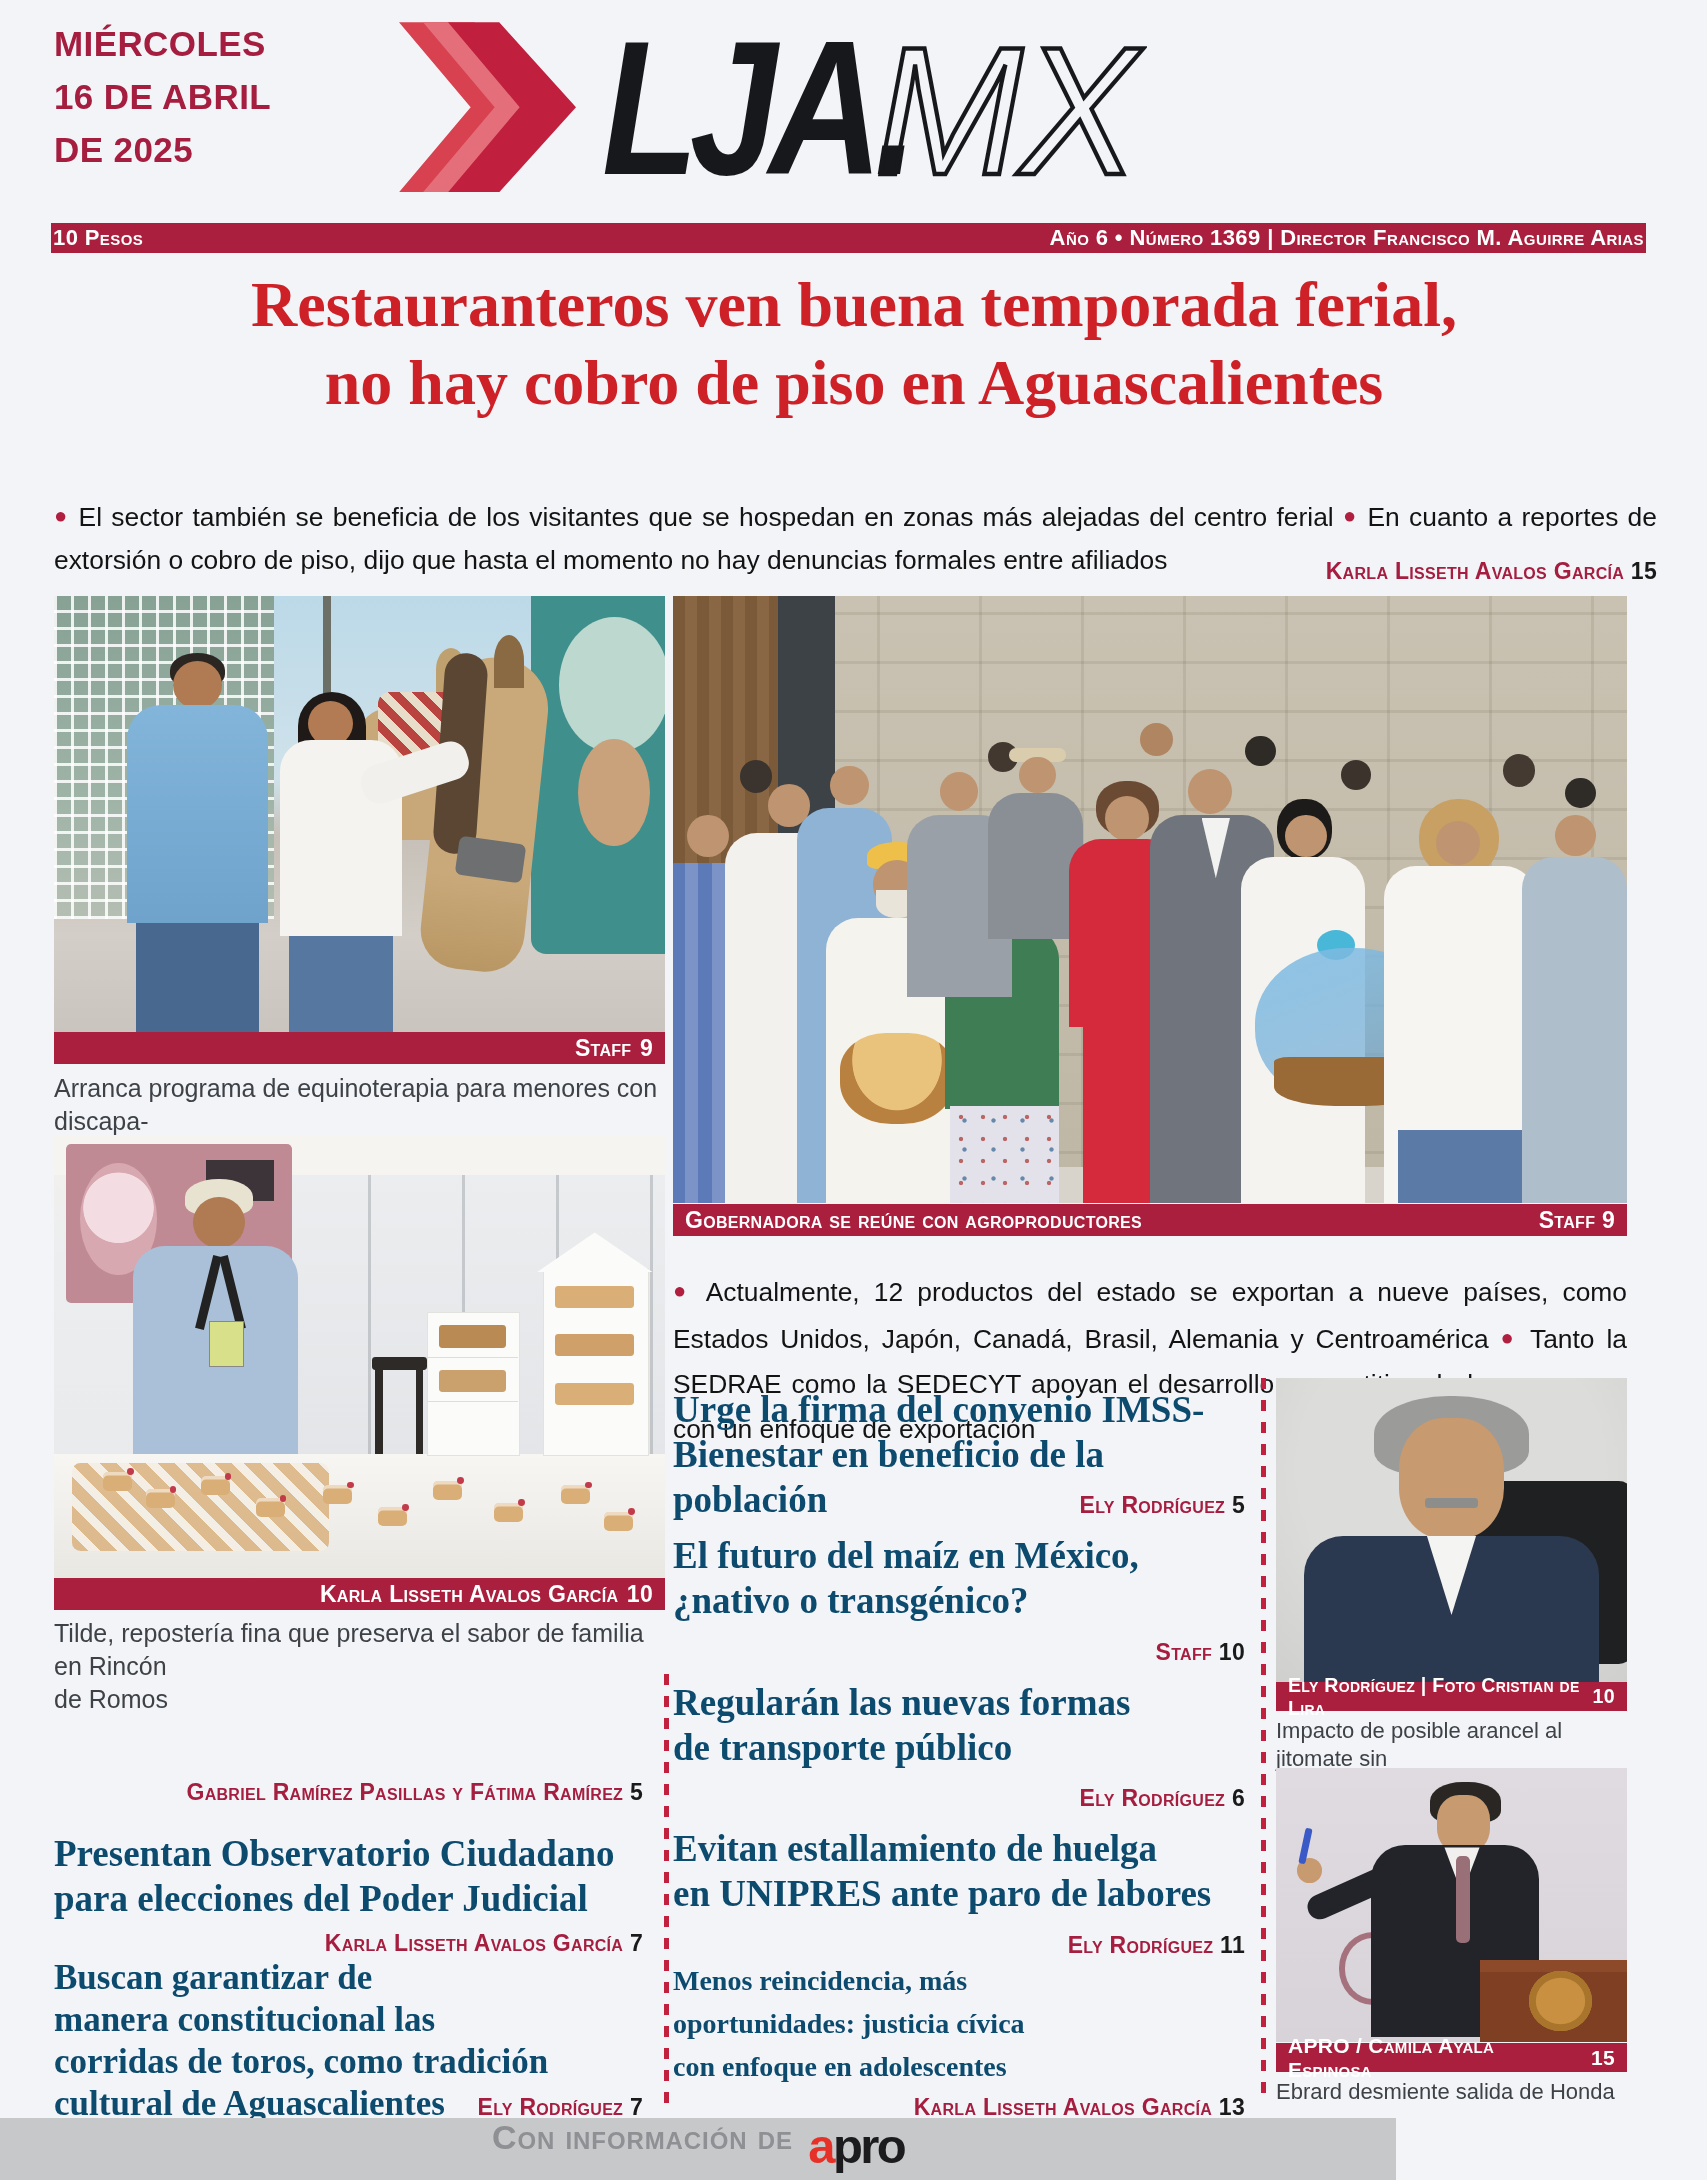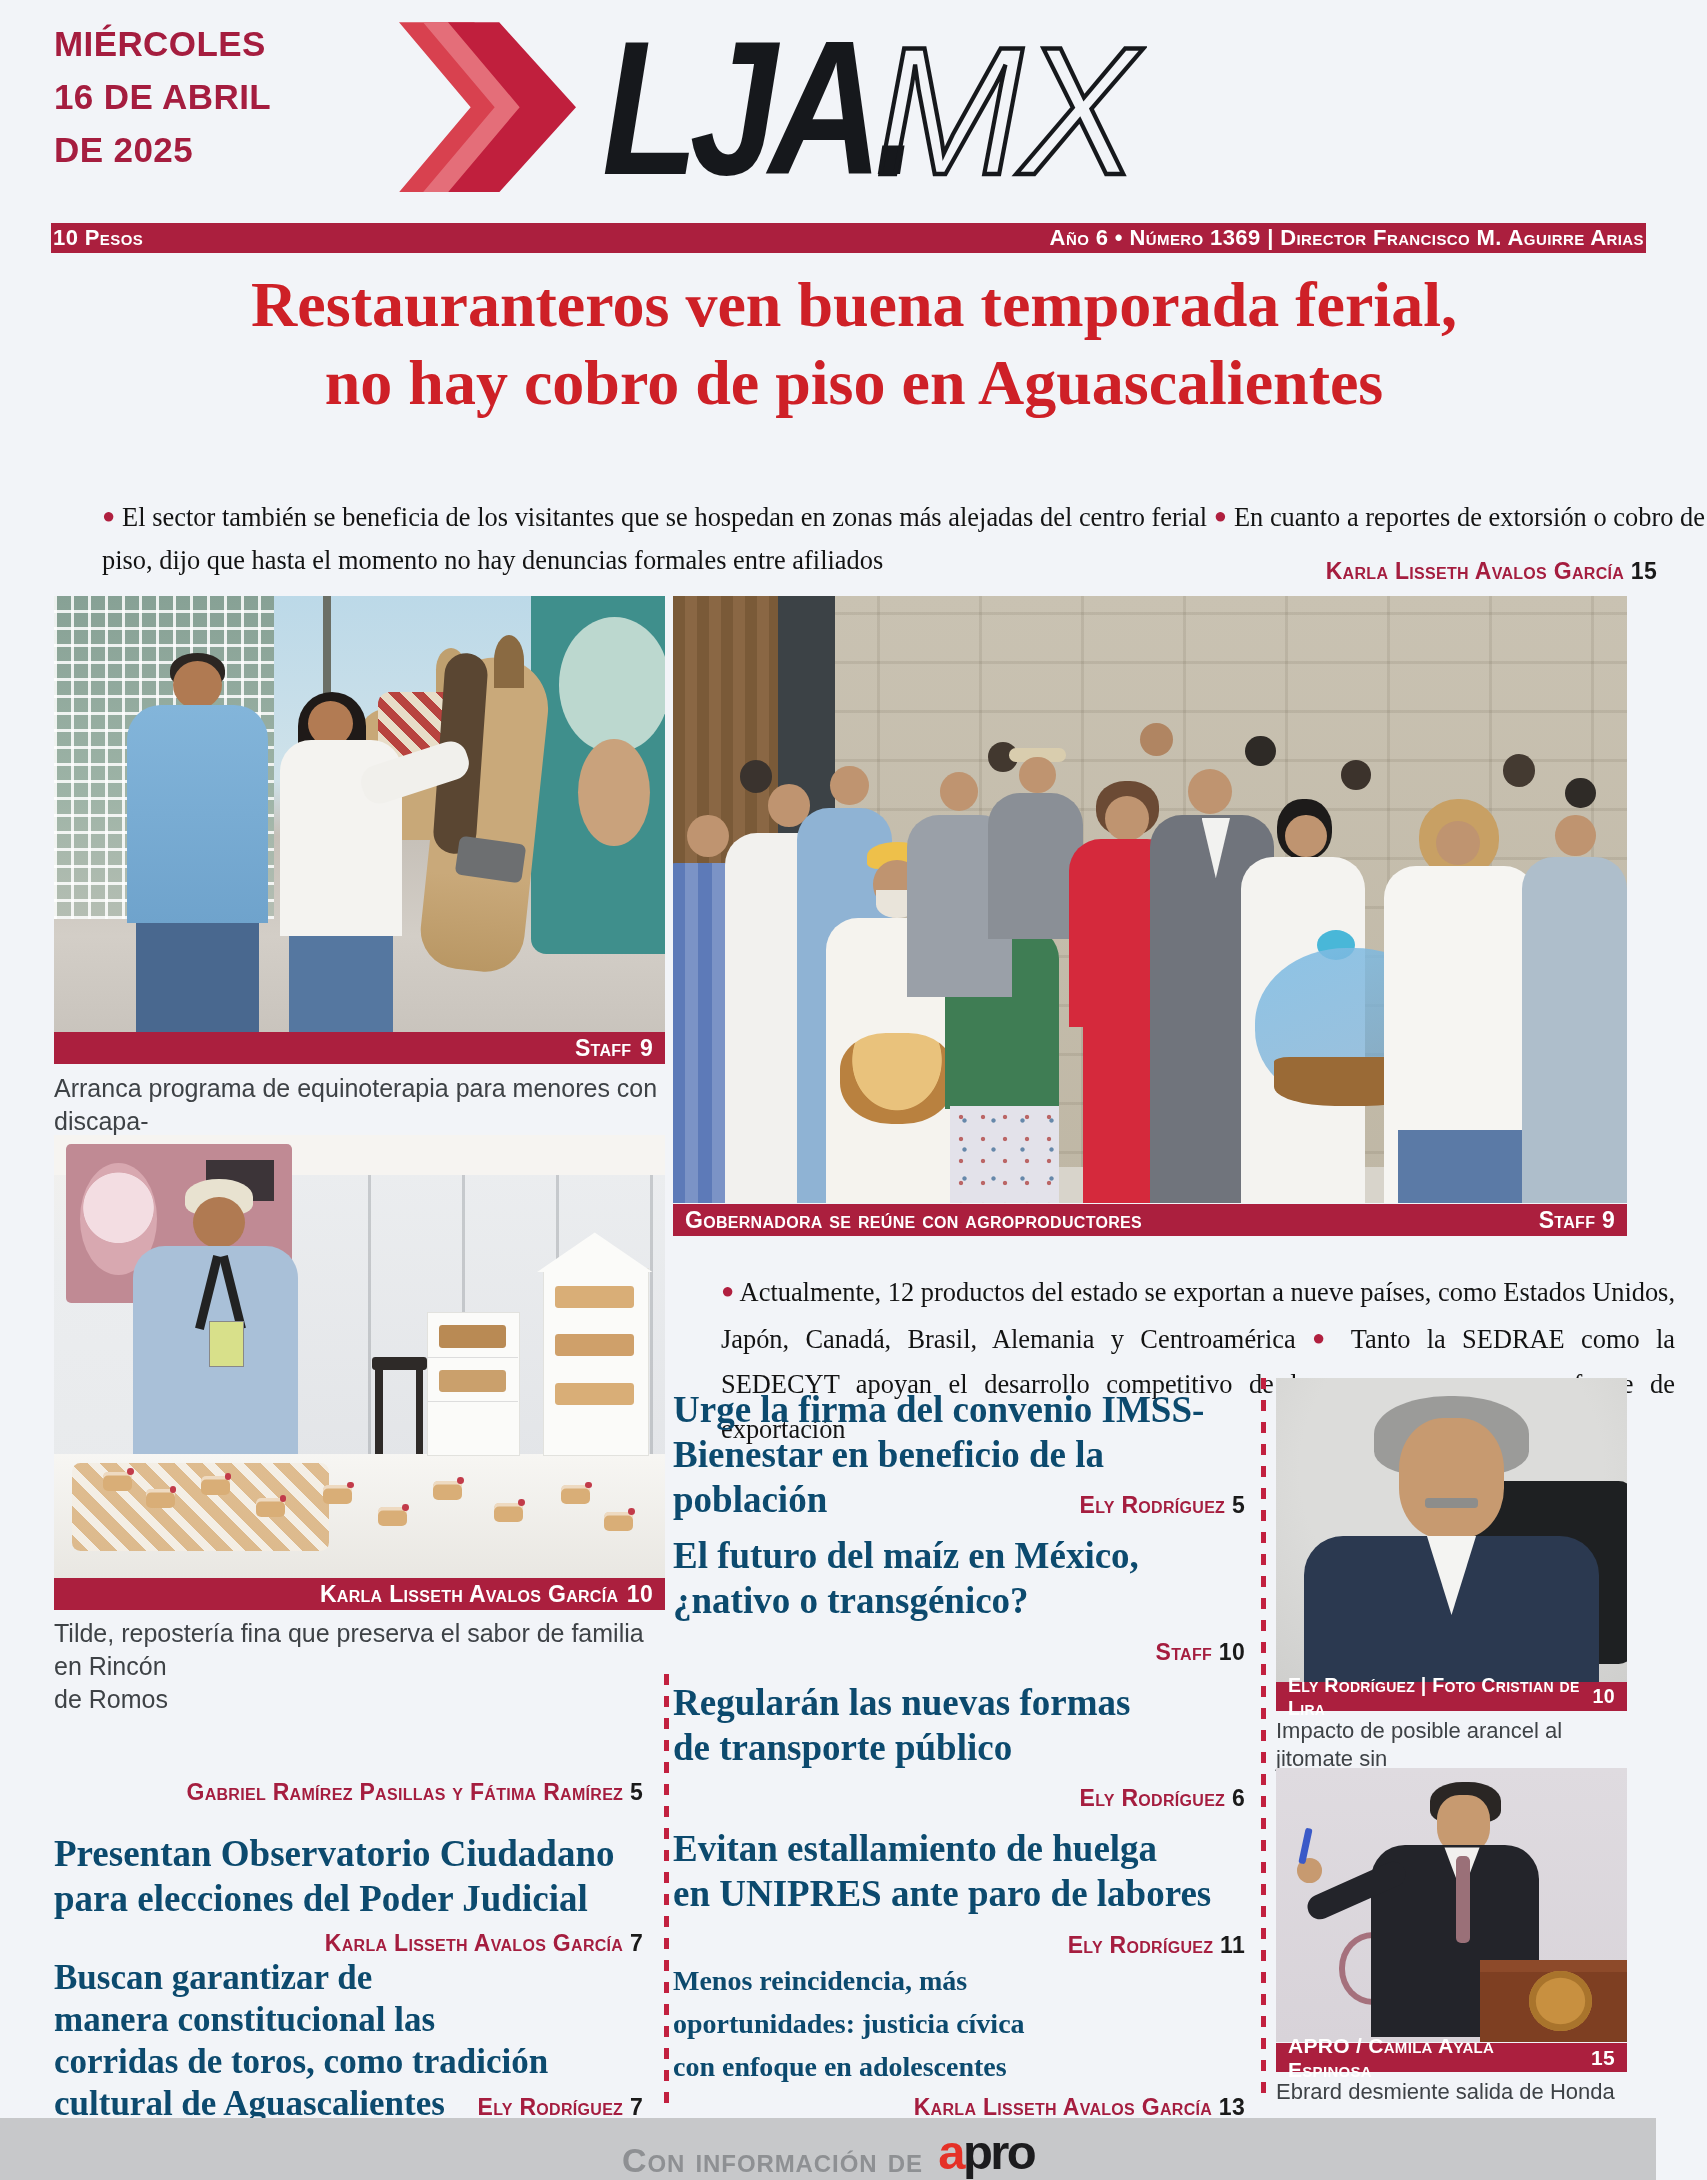--- a/index.html
+++ b/index.html
@@ -22,22 +22,22 @@
            transform-origin:left bottom;}
   @supports not (-webkit-text-stroke:2px #000){.logo-mx{color:#16181c;}}
   .topbar{position:absolute;left:51px;top:223px;width:1595px;height:30px;background:#ab1f3e;
           color:#fff;display:flex;justify-content:space-between;align-items:center;
           padding:0 2px;box-sizing:border-box;font-weight:bold;font-size:22px;
           font-variant:small-caps;letter-spacing:0.4px;}
   
   .headline{position:absolute;left:51px;top:266px;width:1606px;text-align:center;
             font-family:"Liberation Serif",serif;font-weight:bold;color:#ce2027;
             font-size:64px;line-height:78px;white-space:pre-line;}
-  .deck{position:absolute;left:54px;top:468px;width:1603px;font-family:Liberation Serif, serif;
-        font-size:26.4px;line-height:43px;color:#131313;text-align:justify;margin-left:48px;}
+  .deck{position:absolute;left:54px;top:468px;width:1603px;font-family:Liberation Sans, sans-serif;
+        font-size:26.4px;line-height:43px;color:#131313;text-align:justify;}
   .bullet{color:#b01f3f;font-size:22px;vertical-align:2.6px;}
   .byl{font-weight:bold;font-size:23px;color:#a51d3f;font-variant:small-caps;letter-spacing:0.3px;}
   .byl .pg{color:#1a1a1a;font-variant:normal;}
   .lead-byl{position:absolute;left:51px;top:558px;width:1606px;text-align:right;}
   
   .photo{position:absolute;overflow:hidden;background:#cfd3d6;}
   .pbar{position:absolute;background:#ab1f3e;color:#fff;display:flex;align-items:center;
         justify-content:flex-end;gap:8.5px;padding:0 12px;box-sizing:border-box;
         font-weight:bold;font-size:23px;font-variant:small-caps;letter-spacing:0.3px;}
   .pbar.between{justify-content:space-between;}
@@ -46,22 +46,22 @@
   .cap.small{font-size:22px;line-height:28px;}
   
   .hl{position:absolute;font-family:"Liberation Serif",serif;font-weight:bold;color:#0c4a6e;
       font-size:37px;line-height:45px;white-space:pre-line;}
   .colbyl{position:absolute;text-align:right;}
   .leftcol{left:54px;width:589px;}
   .midcol{left:673px;width:572px;}
   .divider{position:absolute;width:5.1px;
            background:repeating-linear-gradient(180deg,#c2203f 0 11px,transparent 11px 22px);}
   
-  .footer{position:absolute;left:0;top:2118px;width:1656px;height:62px;background:#c7c8ca;
-          display:flex;align-items:flex-end;justify-content:center;gap:15.3px;}
+  .footer{position:absolute;left:0;top:2118px;width:1396px;height:62px;background:#c7c8ca;
+          display:flex;align-items:flex-start;justify-content:center;gap:15.3px;}
   .footer .pref{color:#8e9093;font-weight:bold;font-size:34px;font-variant:small-caps;
                 letter-spacing:0.9px;}
   .apro{font-weight:bold;font-size:49px;letter-spacing:-2.6px;}
   .apro .a{color:#e53127;}
   .apro .rest{color:#1c1c1e;}
   
   .abs{position:absolute;}
   .scene *{position:absolute;}
   
   .ph1{background:linear-gradient(180deg,#bcd9e8 0%,#cfe2ea 42%,#c6c0b8 55%,#d3cec7 78%,#c9c4bd 100%);}

